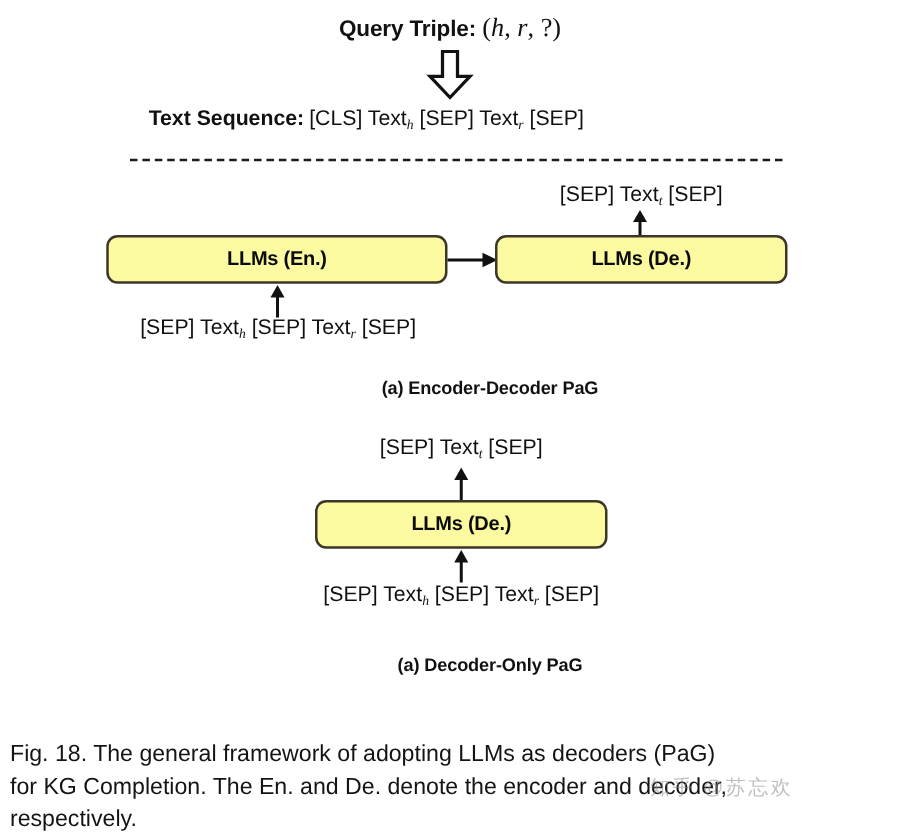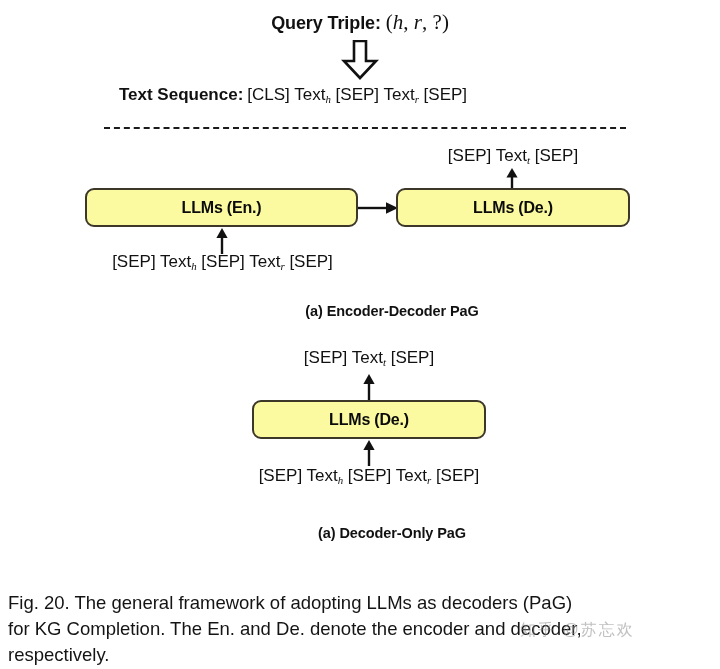--- a/index.html
+++ b/index.html
@@ -195,18 +195,18 @@
   <polygon points="9,0 3.4,10 14.6,10" fill="#111111"></polygon>
 </svg>
 
 <div class="abs ctr io-label" id="declo-input">
   <span>[SEP] Text</span><span class="sub">h</span><span> [SEP] Text</span><span class="sub">r</span><span> [SEP]</span>
 </div>
 
 <div class="abs ctr subcaption" id="caption-b">(a) Decoder-Only PaG</div>
 
 <div class="abs" id="figure-caption">
-  <div>Fig. 20. The general framework of adopting LLMs as decoders (PaG)</div>
+  <div>Fig. 18. The general framework of adopting LLMs as decoders (PaG)</div>
   <div>for KG Completion. The En. and De. denote the encoder and decoder,</div>
   <div>respectively.</div>
 </div>
 
 <div class="abs" id="watermark">知乎 @苏忘欢</div>
 
 </body></html>

